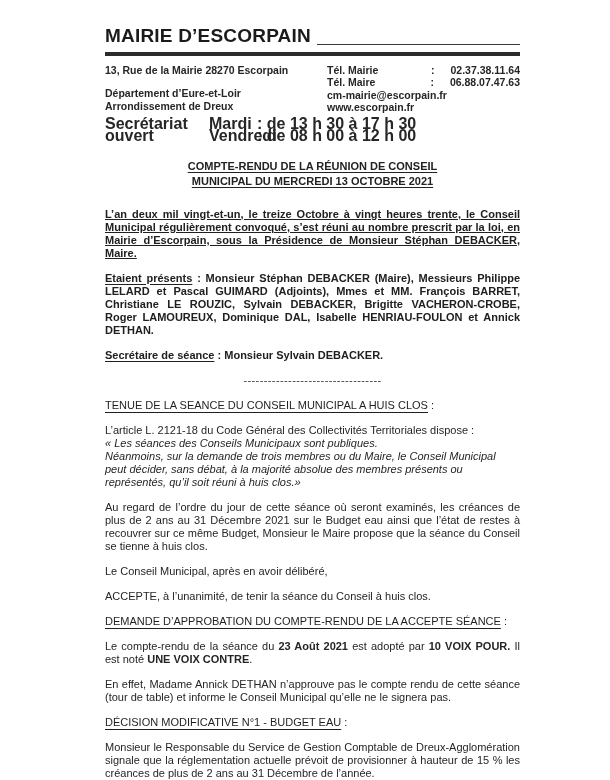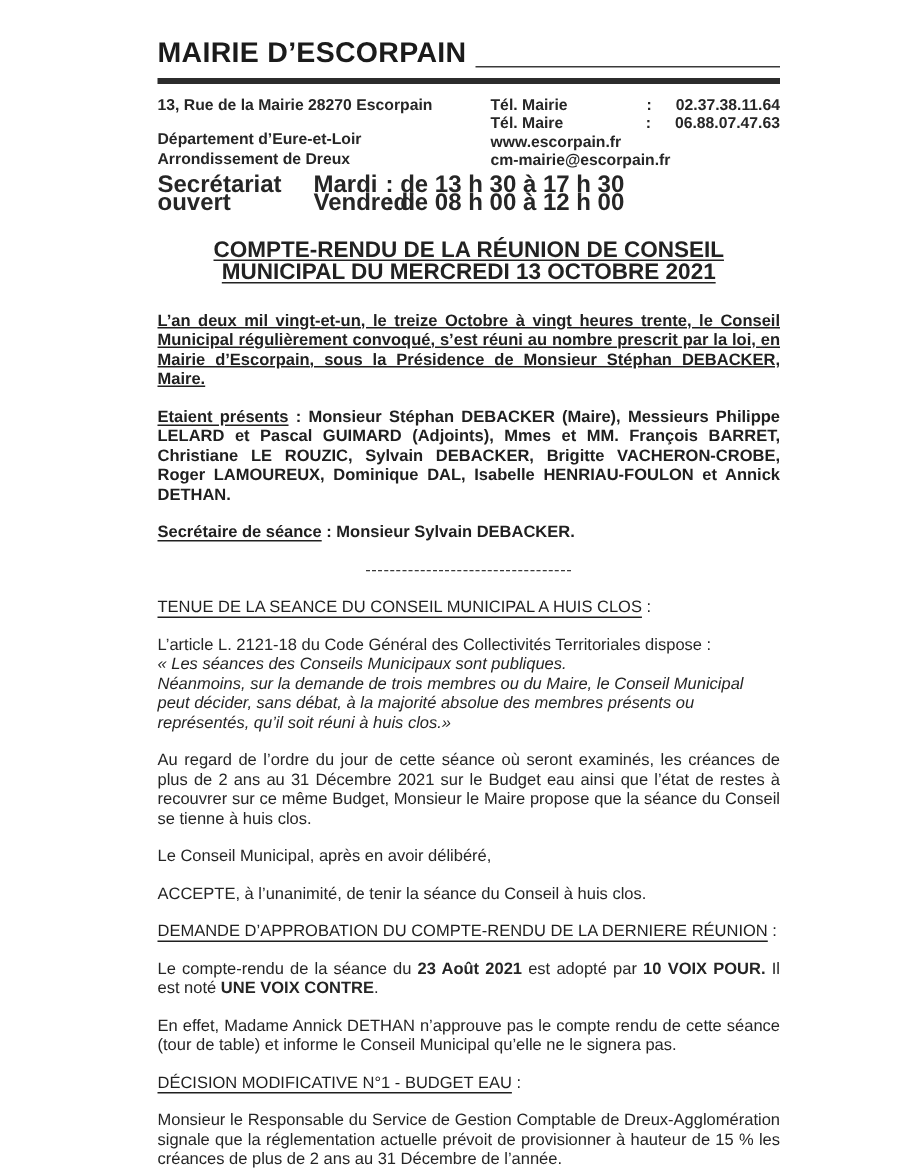--- a/index.html
+++ b/index.html
@@ -85,21 +85,21 @@
   }
   .u-label {
     text-decoration: underline;
     text-underline-offset: 2px;
   }
 
   
   .doc-title {
     margin-top: 16px;
     text-align: center;
-    font-size: 15px;
+    font-size: 11px;
     line-height: 15px;
     font-weight: bold;
     color: #222;
   }
   .doc-title .line {
     display: inline;
     text-decoration: underline;
     text-underline-offset: 2px;
   }
 
@@ -159,22 +159,22 @@
         <div class="contact-row">
           <span class="contact-label">Tél. Mairie</span>
           <span class="contact-sep">:</span>
           <span class="contact-value">02.37.38.11.64</span>
         </div>
         <div class="contact-row">
           <span class="contact-label">Tél. Maire</span>
           <span class="contact-sep">:</span>
           <span class="contact-value">06.88.07.47.63</span>
         </div>
+        <div>cm-mairie@escorpain.fr</div>
         <div>www.escorpain.fr</div>
-        <div>cm-mairie@escorpain.fr</div>
       </div>
     </div>
 
     <div class="secretariat">
       <span class="sec-label">Secrétariat ouvert</span>
       <div>
         <div>
           <span class="sec-day">Mardi</span><span>: de 13 h 30 à 17 h 30</span>
         </div>
         <div>
@@ -205,21 +205,21 @@
     <p><span>L’article L. 2121-18 du Code Général des Collectivités Territoriales dispose :</span><br>
     <span class="italic">« Les séances des Conseils Municipaux sont publiques.</span><br>
     <span class="italic">Néanmoins, sur la demande de trois membres ou du Maire, le Conseil Municipal peut décider, sans débat, à la majorité absolue des membres présents ou représentés, qu’il soit réuni à huis clos.»</span></p>
 
     <p class="just">Au regard de l’ordre du jour de cette séance où seront examinés, les créances de plus de 2 ans au 31 Décembre 2021 sur le Budget eau ainsi que l’état de restes à recouvrer sur ce même Budget, Monsieur le Maire propose que la séance du Conseil se tienne à huis clos.</p>
 
     <p>Le Conseil Municipal, après en avoir délibéré,</p>
 
     <p>ACCEPTE, à l’unanimité, de tenir la séance du Conseil à huis clos.</p>
 
-    <div class="section-heading"><span class="h-underline">DEMANDE D’APPROBATION DU COMPTE-RENDU DE LA DERNIERE RÉUNION</span><span> :</span></div>
+    <div class="section-heading"><span class="h-underline">DEMANDE D’APPROBATION DU COMPTE-RENDU DE LA ACCEPTE SÉANCE</span><span> :</span></div>
 
     <p class="just"><span>Le compte-rendu de la séance du </span><b>23 Août 2021</b><span> est adopté par </span><b>10 VOIX POUR.</b><span> Il est noté </span><b>UNE VOIX CONTRE</b><span>.</span></p>
 
     <p class="just">En effet, Madame Annick DETHAN n’approuve pas le compte rendu de cette séance (tour de table) et informe le Conseil Municipal qu’elle ne le signera pas.</p>
 
     <div class="section-heading"><span class="h-underline">DÉCISION MODIFICATIVE N°1 - BUDGET EAU</span><span> :</span></div>
 
     <p class="just">Monsieur le Responsable du Service de Gestion Comptable de Dreux-Agglomération signale que la réglementation actuelle prévoit de provisionner à hauteur de 15 % les créances de plus de 2 ans au 31 Décembre de l’année.</p>
 
   </div>

